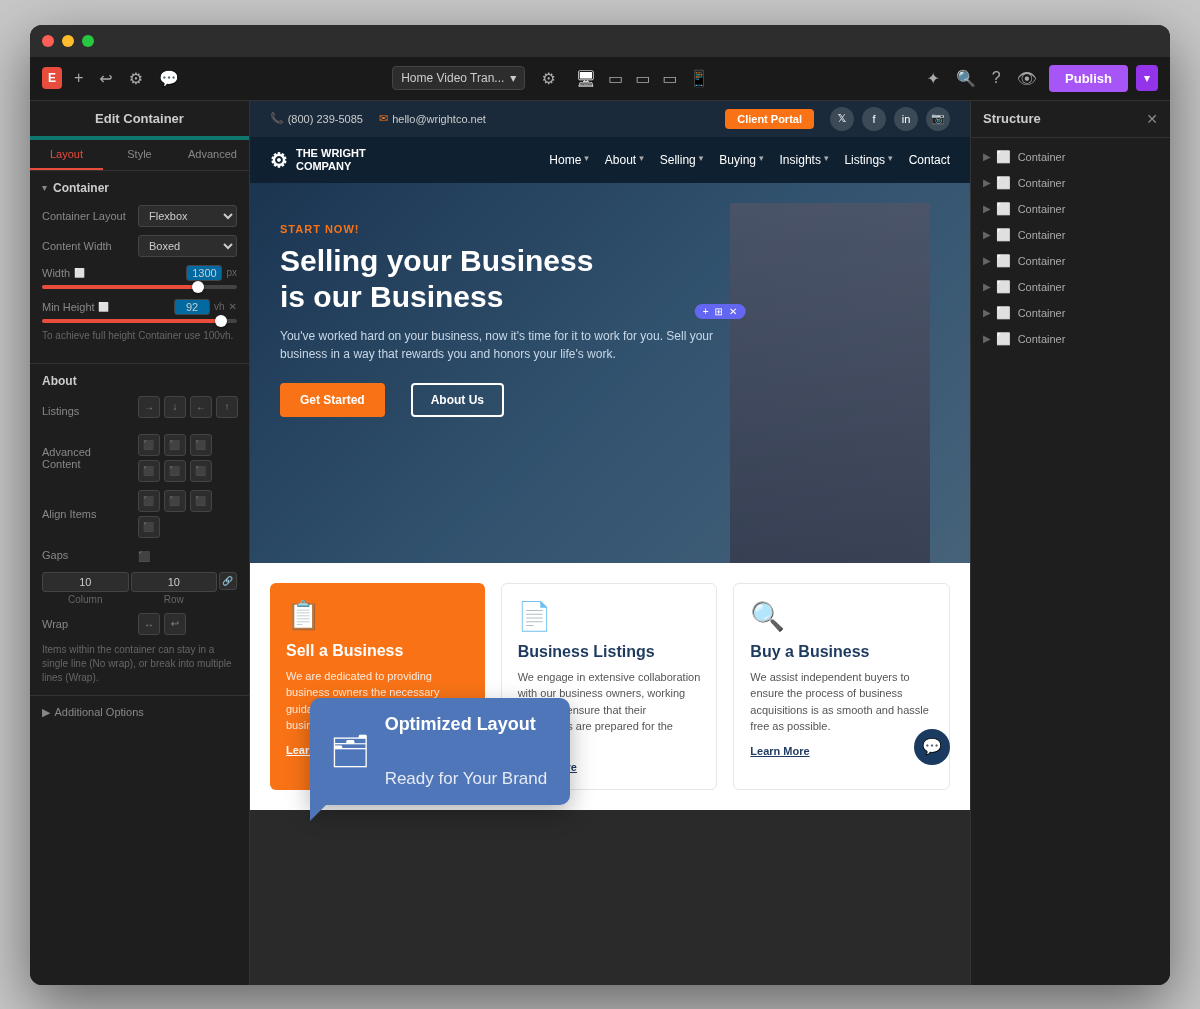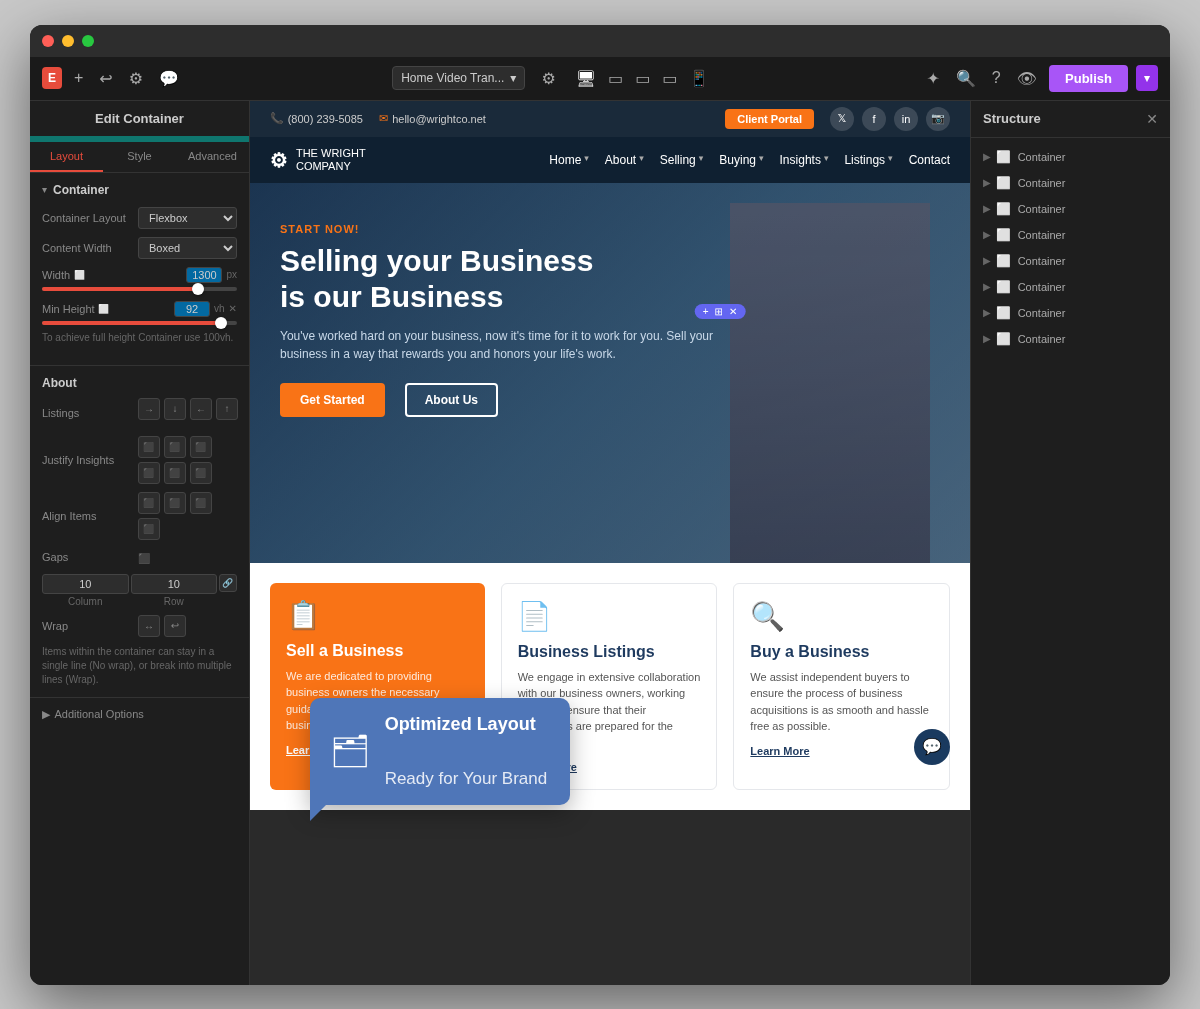--- a/index.html
+++ b/index.html
@@ -147,21 +147,21 @@
       width: 220px;
       background: #1e1e1e;
       flex-shrink: 0;
       display: flex;
       flex-direction: column;
       overflow-y: auto;
       border-right: 1px solid #333;
     }
     .left-panel-header {
       padding: 10px 12px;
-      border-bottom: 6px solid #0f766e;
+      border-bottom: 4px solid #0f766e;
     }
     .panel-title {
       color: #ccc;
       font-size: 13px;
       font-weight: 600;
       text-align: center;
     }
     .panel-tabs {
       display: flex;
       border-bottom: 1px solid #333;
@@ -433,21 +433,21 @@
       gap: 8px;
     }
     .logo-icon {
       color: white;
       font-size: 20px;
       font-weight: bold;
     }
     .logo-text {
       color: white;
       font-size: 11px;
-      font-weight: 400;
+      font-weight: 700;
       line-height: 1.2;
       text-transform: uppercase;
     }
     .site-nav {
       display: flex;
       gap: 16px;
       align-items: center;
     }
     .nav-item {
       color: white;
@@ -489,21 +489,21 @@
       margin-bottom: 12px;
     }
     .hero-desc {
       color: #c8d8e8;
       font-size: 12px;
       line-height: 1.5;
       margin-bottom: 20px;
     }
     .hero-buttons {
       display: flex;
-      gap: 20px;
+      gap: 26px;
     }
     .btn-primary {
       background: #f97316;
       color: white;
       border: none;
       border-radius: 4px;
       padding: 10px 20px;
       font-size: 12px;
       font-weight: 700;
       cursor: pointer;
@@ -812,21 +812,21 @@
             <span class="field-label">Listings</span>
             <div class="direction-icons">
               <div class="dir-icon">→</div>
               <div class="dir-icon">↓</div>
               <div class="dir-icon">←</div>
               <div class="dir-icon">↑</div>
             </div>
           </div>
 
           <div class="field-row">
-            <span class="field-label">Justify Insights</span>
+            <span class="field-label">Advanced Content</span>
             <div class="align-icons">
               <div class="align-icon">⬛</div>
               <div class="align-icon">⬛</div>
               <div class="align-icon">⬛</div>
               <div class="align-icon">⬛</div>
               <div class="align-icon">⬛</div>
               <div class="align-icon">⬛</div>
             </div>
           </div>
 

